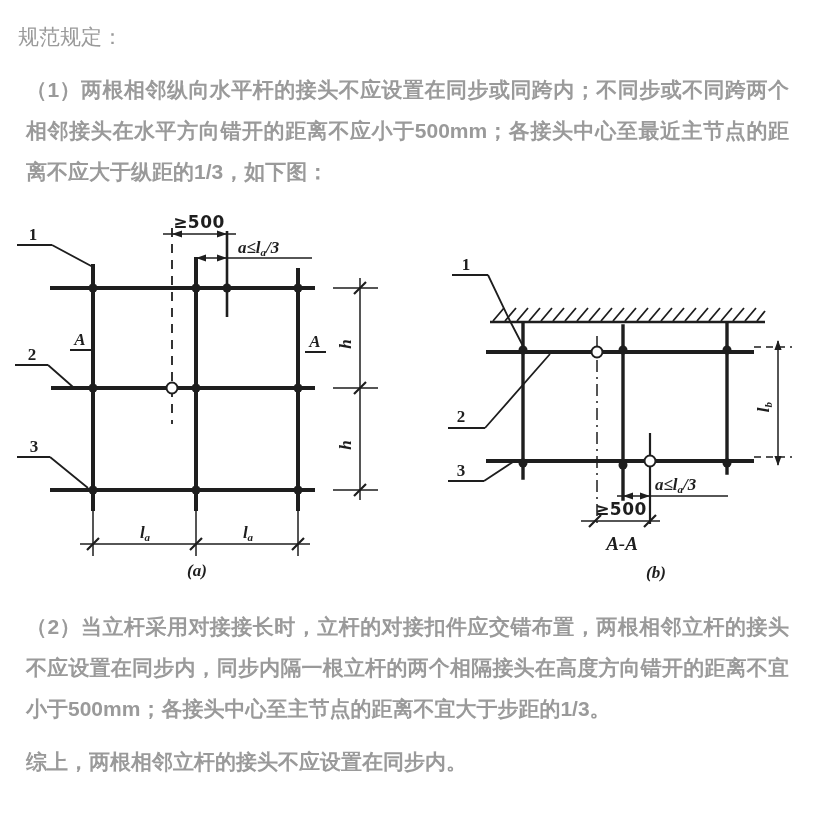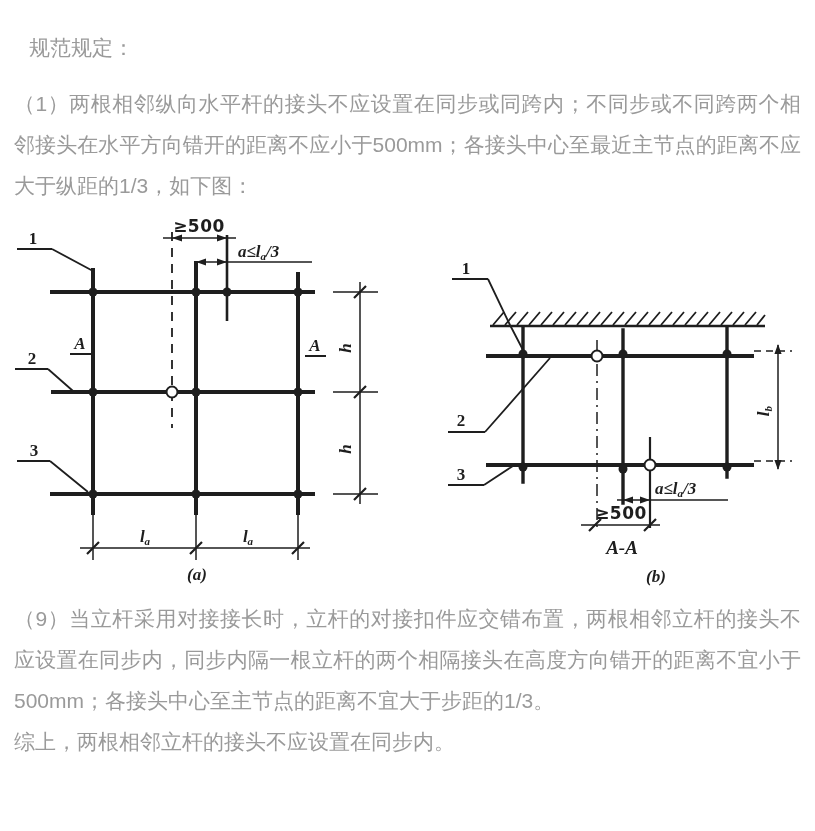--- a/index.html
+++ b/index.html
@@ -2,22 +2,22 @@
 <html><head>
 <meta charset="utf-8">
 <style>
   html,body{margin:0;padding:0;}
   body{
     width:815px;height:831px;overflow:hidden;box-sizing:border-box;
     background:#ffffff;color:#9a9a9a;
     padding:12px 14px 0 14px;
     font-family:"Liberation Sans", sans-serif;
   }
-  .heading{font-size:21px;line-height:41px;margin:15px;}
-  p.body-text{font-size:21px;line-height:41px;margin:0;text-align:justify;}
+  .heading{font-size:21px;line-height:41px;margin:4px;}
+  p.body-text{font-size:21px;line-height:41px;margin:12px;text-align:justify;font-weight:bold;}
   .p1{margin-top:21px;}
   .p2{margin-top:20px;}
   .p3{margin-top:16px;}
   .figure-wrap{margin:2px -14px 0 -14px;height:390px;}
   svg{display:block;}
   .ink{stroke:#1e1e1e;fill:none;}
   .fill-ink{fill:#1e1e1e;stroke:none;}
   .joint-open{fill:#ffffff;stroke:#1e1e1e;stroke-width:2;}
   text{fill:#1e1e1e;stroke:none;}
   .num{font:bold 17px "Liberation Serif", serif;}
@@ -140,15 +140,15 @@
     <text class="num" x="466" y="261" text-anchor="middle">1</text>
     <text class="num" x="461" y="413" text-anchor="middle">2</text>
     <text class="num" x="461" y="467" text-anchor="middle">3</text>
 
     <text class="aa" x="622" y="541" text-anchor="middle">A-A</text>
     <text class="cap" x="656" y="569" text-anchor="middle">(b)</text>
   </g>
 </svg>
 </div>
 
-<p class="body-text p2">（9）当立杆采用对接接长时，立杆的对接扣件应交错布置，两根相邻立杆的接头不应设置在同步内，同步内隔一根立杆的两个相隔接头在高度方向错开的距离不宜小于500mm；各接头中心至主节点的距离不宜大于步距的1/3。</p>
+<p class="body-text p2">（2）当立杆采用对接接长时，立杆的对接扣件应交错布置，两根相邻立杆的接头不应设置在同步内，同步内隔一根立杆的两个相隔接头在高度方向错开的距离不宜小于500mm；各接头中心至主节点的距离不宜大于步距的1/3。</p>
 
 <p class="body-text p3">综上，两根相邻立杆的接头不应设置在同步内。</p>
 
 </body></html>

